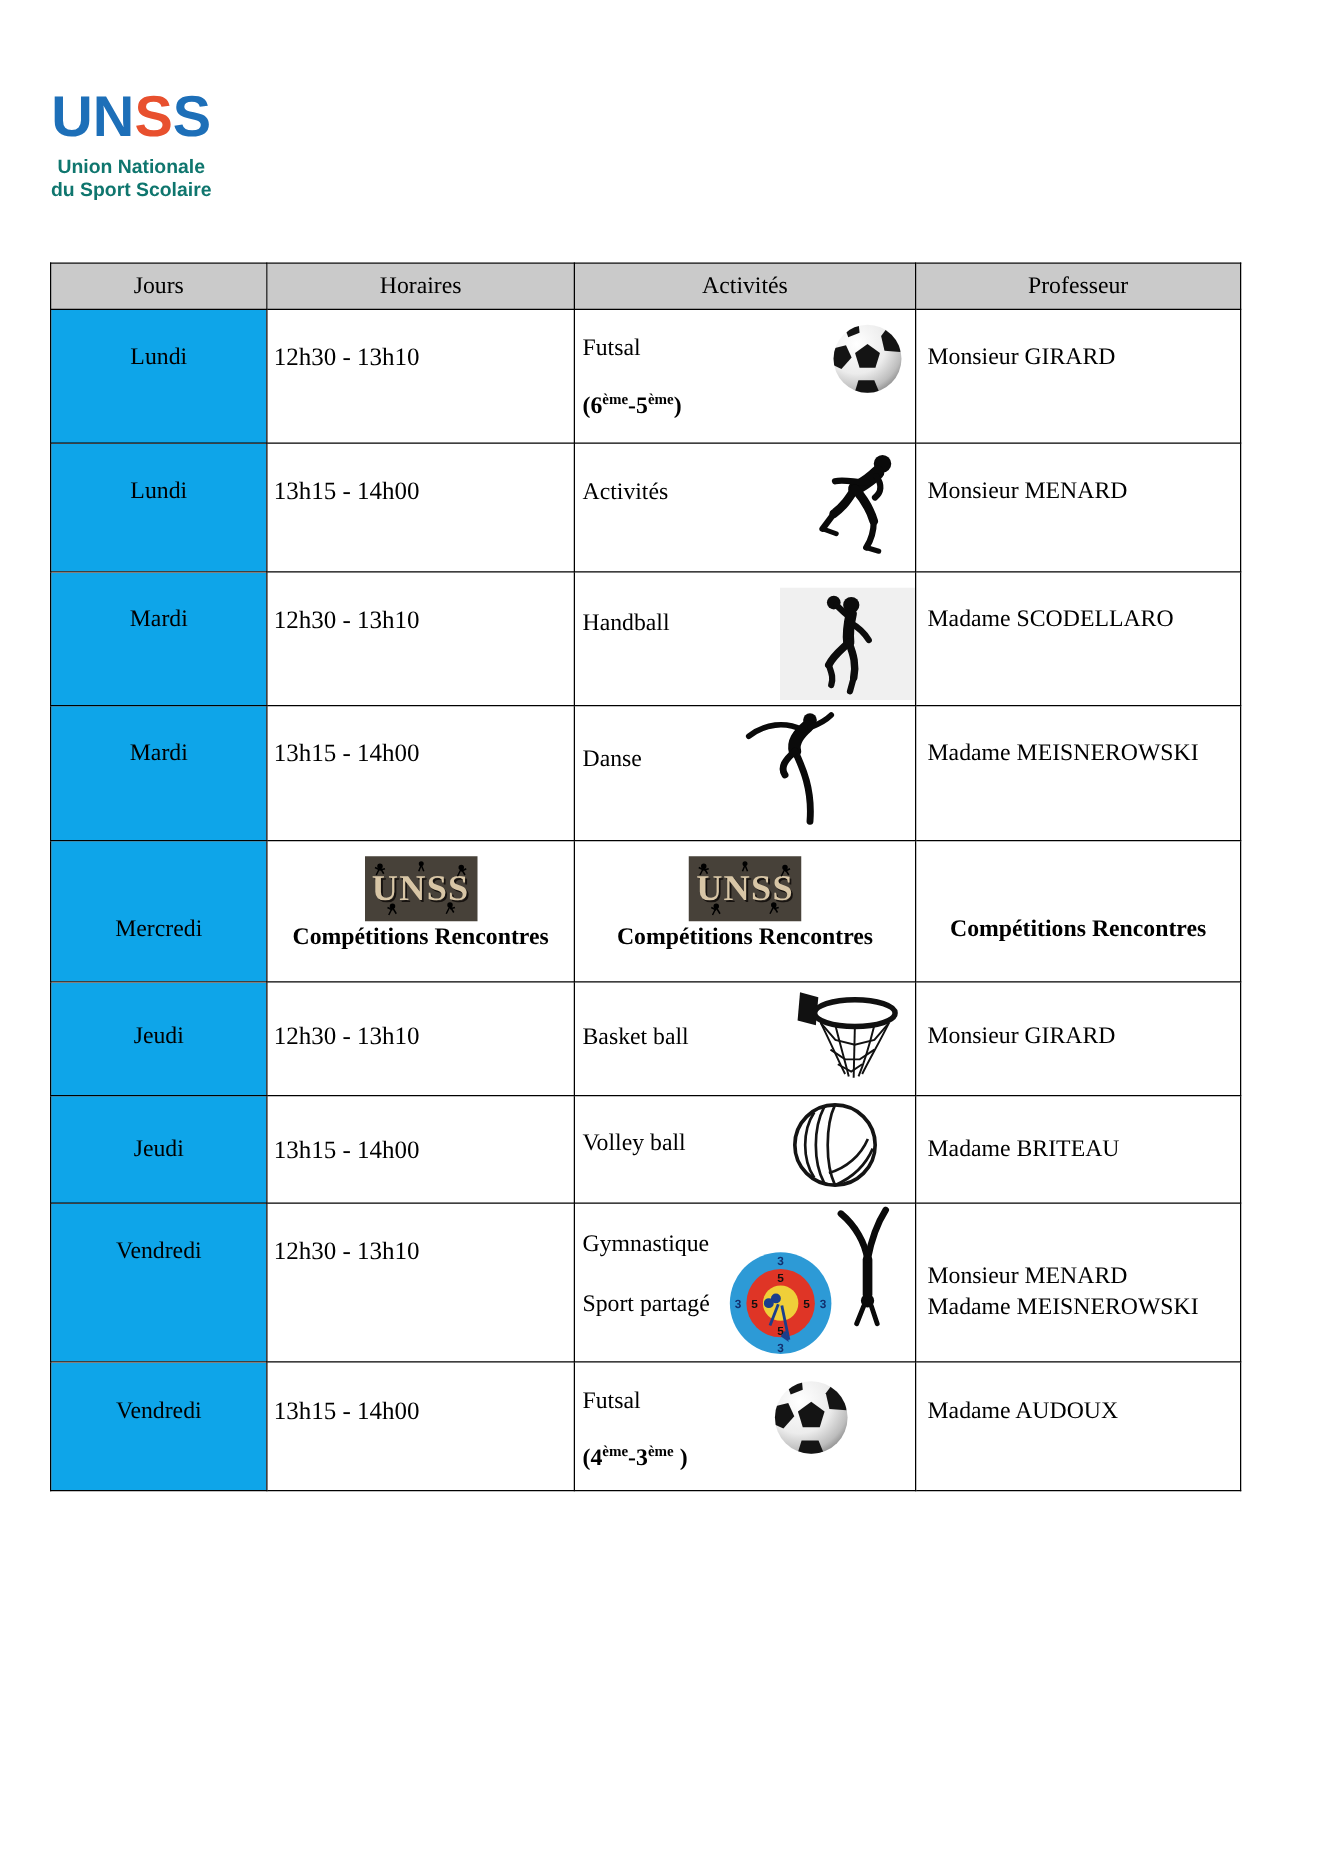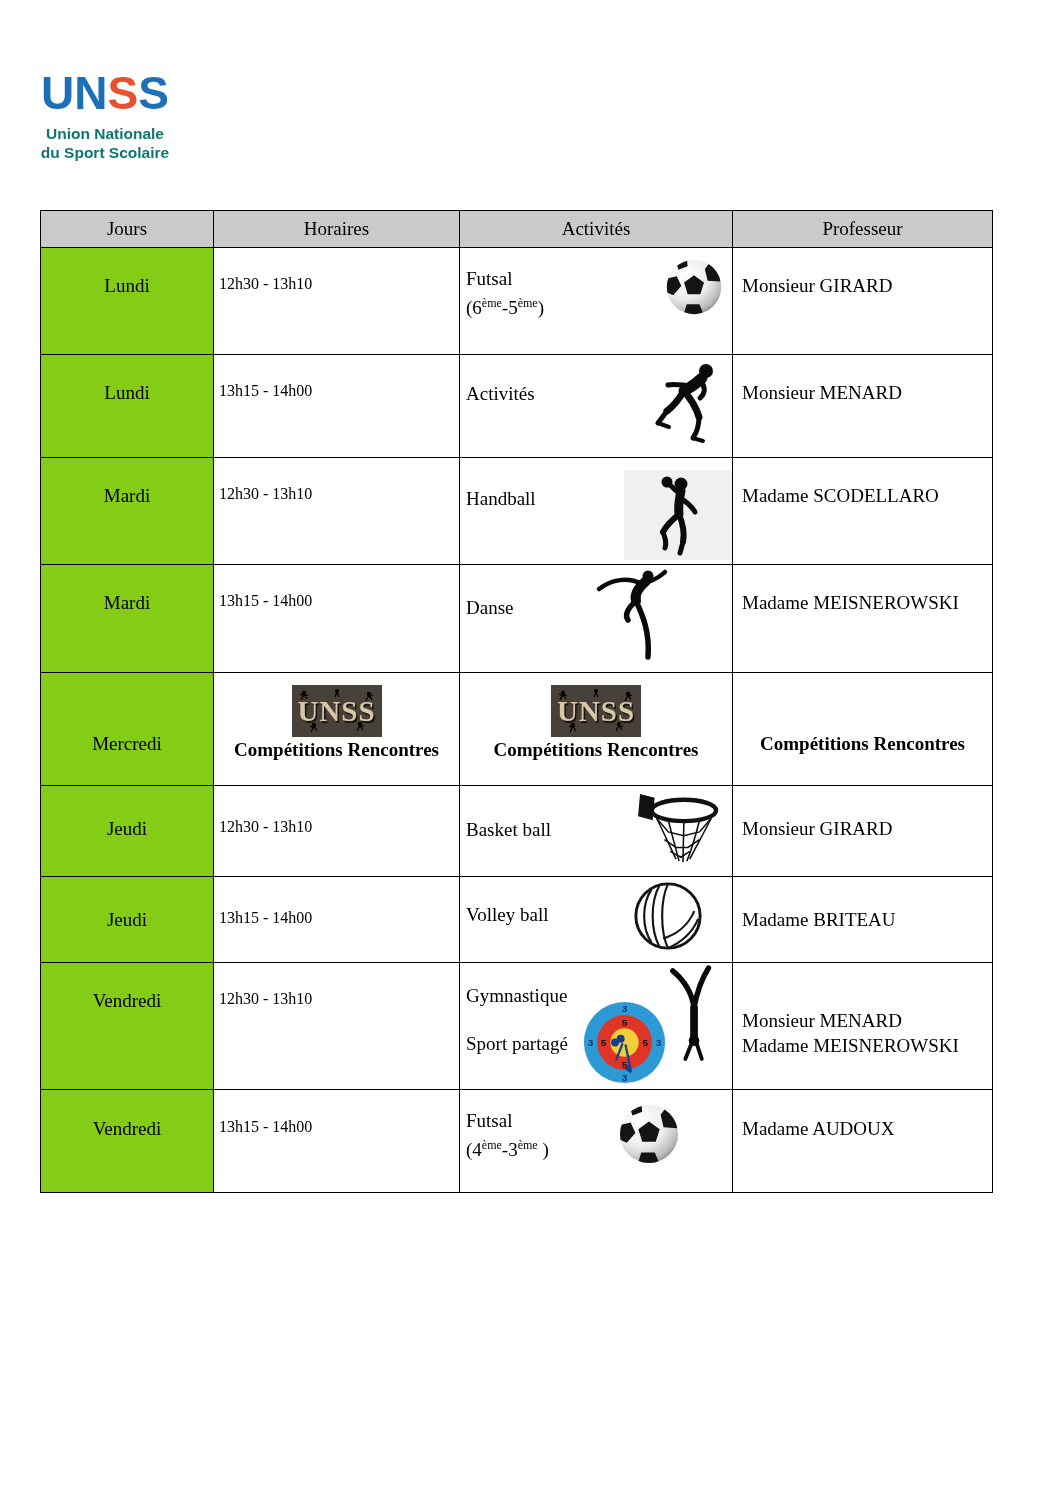--- a/index.html
+++ b/index.html
@@ -26,22 +26,22 @@
     position:absolute;left:40px;top:210px;width:952px;
     border-collapse:collapse;table-layout:fixed;font-size:19px;
   }
   .schedule th,.schedule td{border:1px solid #000;overflow:hidden;padding:0;}
   .schedule th{background:#cacaca;font-weight:normal;font-size:19px;text-align:center;}
   thead tr{height:37px;}
   tr.r0{height:107px;} tr.r1{height:103px;} tr.r2{height:107px;}
   tr.r3{height:108px;} tr.r4{height:113px;} tr.r5{height:91px;}
   tr.r6{height:86px;}  tr.r7{height:127px;} tr.r8{height:103px;}
 
-  td.day{background:#84cc16;text-align:center;vertical-align:top;padding-top:27px;}
-  td.time{vertical-align:top;padding:27px 0 0 5px;font-size:16px;}
+  td.day{background:#0ea5e9;text-align:center;vertical-align:top;padding-top:27px;}
+  td.time{vertical-align:top;padding:27px 0 0 5px;font-size:20px;}
   td.prof{vertical-align:top;padding:27px 0 0 9px;}
   td.act{position:relative;vertical-align:top;padding-left:6px;}
 
   tr.r5 td.day,tr.r5 td.time,tr.r5 td.prof{padding-top:32px;}
   tr.r6 td.day,tr.r6 td.time,tr.r6 td.prof{padding-top:32px;}
   tr.r8 td.day,tr.r8 td.time,tr.r8 td.prof{padding-top:28px;}
   tr.r4 td.day{padding-top:60px;}
   tr.r4 td.prof{padding-top:60px;padding-left:0;text-align:center;font-weight:bold;}
   tr.r7 td.prof{padding-top:45px;line-height:25px;}
 
@@ -49,21 +49,21 @@
   tr.r0 .act-text{padding-top:20px;}
   tr.r1 .act-text{padding-top:28px;}
   tr.r2 .act-text{padding-top:30px;}
   tr.r3 .act-text{padding-top:32px;}
   tr.r5 .act-text{padding-top:33px;}
   tr.r6 .act-text{padding-top:27px;}
   tr.r7 .act-text{padding-top:22px;}
   tr.r8 .act-text{padding-top:20px;}
   .act-name{display:block;}
   .act-name2{display:block;margin-top:26px;}
-  .note{display:block;margin-top:6px;}
+  .note{display:block;margin-top:22px;font-weight:bold;}
   sup{font-size:12px;}
 
   
   .aicon{position:absolute;display:block;}
   tr.r0 .i-ball{top:10px;right:9px;width:58px;height:58px;}
   tr.r1 .i-sprinter{top:6px;right:2px;width:82px;height:88px;}
   tr.r2 .i-handball{top:12px;right:0;width:108px;height:90px;}
   tr.r3 .i-dancer{top:2px;right:32px;width:126px;height:96px;}
   tr.r5 .i-hoop{top:3px;right:7px;width:90px;height:78px;}
   tr.r6 .i-vball{top:2px;right:27px;width:74px;height:74px;}

